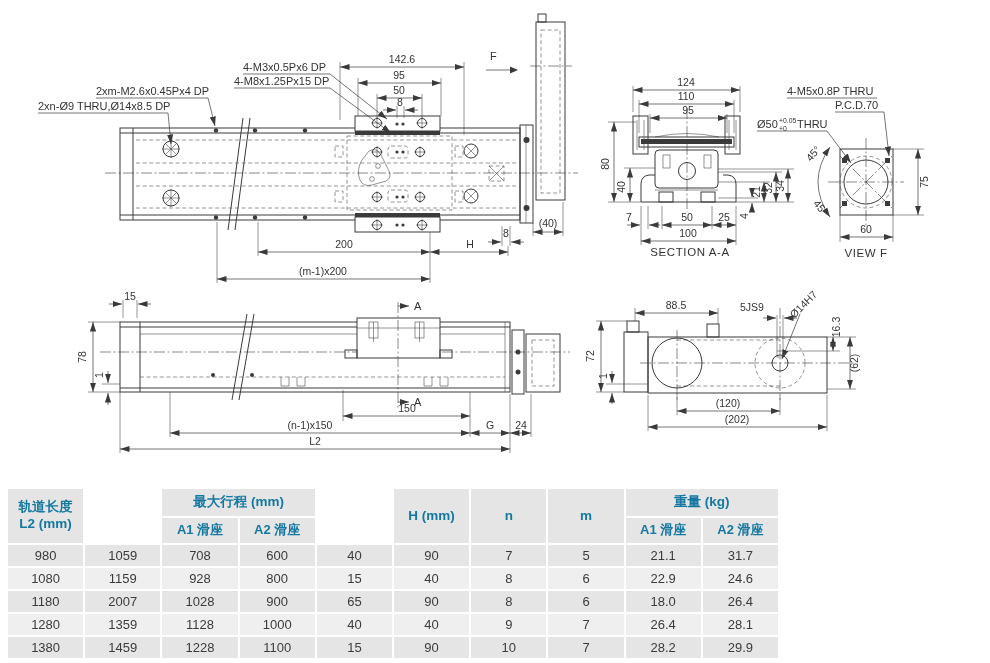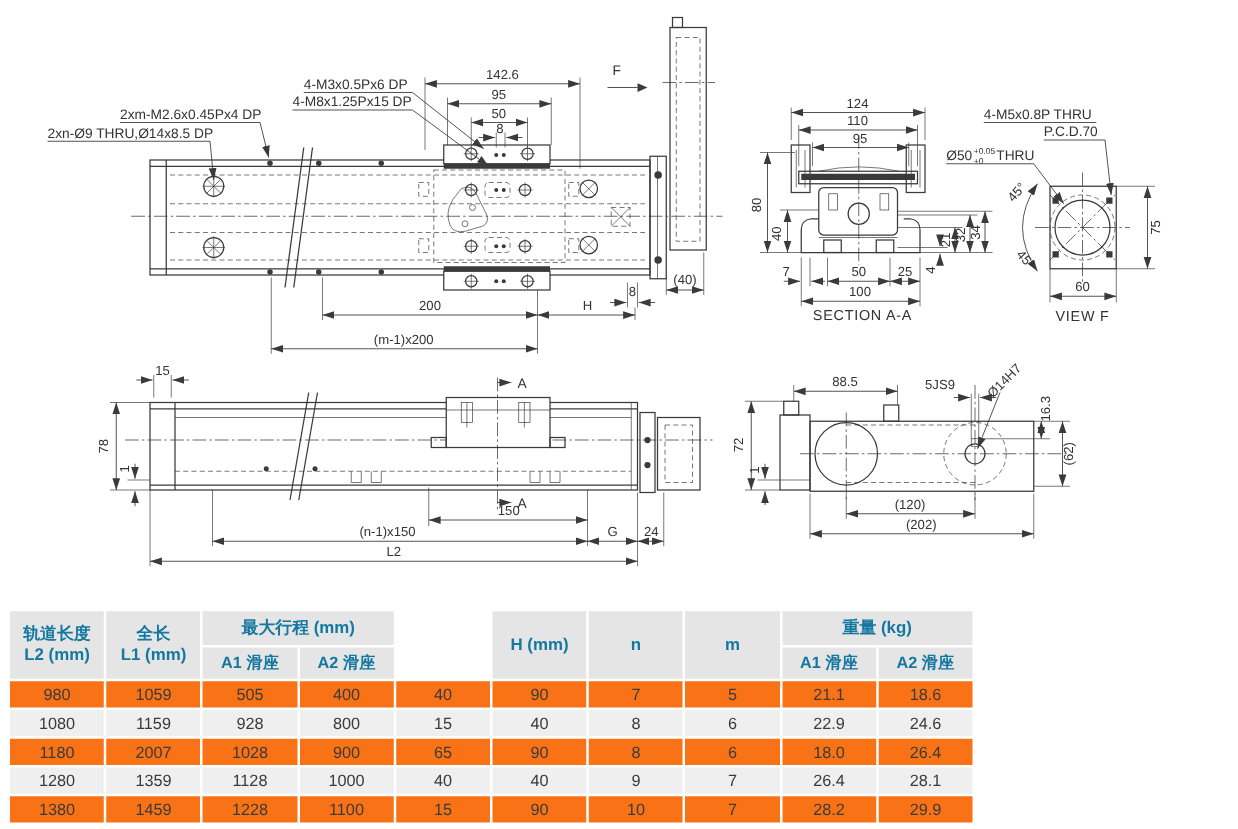--- a/index.html
+++ b/index.html
@@ -29,21 +29,21 @@
   .h-sa1{grid-row:2;grid-column:3;}
   .h-sa2{grid-row:2;grid-column:4;}
   .h-g{grid-row:1/3;grid-column:5;}
   .h-h{grid-row:1/3;grid-column:6;}
   .h-n{grid-row:1/3;grid-column:7;}
   .h-m{grid-row:1/3;grid-column:8;}
   .h-weight{grid-row:1;grid-column:9/11;}
   .h-wa1{grid-row:2;grid-column:9;}
   .h-wa2{grid-row:2;grid-column:10;}
   .dc{display:flex;align-items:center;justify-content:center;font-size:13px;color:#3b3b3b;}
-  .r-dark{background:#f97316;}
+  .r-dark{background:#e5e5e5;}
   .r-light{background:#efefef;}
 </style>
 </head>
 <body>
 
 <div id="page">
 
 <svg width="990" height="485" viewBox="0 0 990 485">
   <defs>
     <marker id="ae" viewBox="0 0 10 8" refX="9.5" refY="4" markerWidth="10" markerHeight="8" orient="auto" markerUnits="userSpaceOnUse">
@@ -472,24 +472,20 @@
     <text x="737" y="423" text-anchor="middle">(202)</text>
   </g>
 </svg>
 
 
 <div class="spec-table">
   <div class="hc h-track">
     <span>轨道长度</span>
         <span>L2 (mm)</span>
   </div>
-  <div class="hc h-total">
-    <span>全长</span>
-        <span>L1 (mm)</span>
-  </div>
   <div class="hc h-stroke">
     <span>最大行程 (mm)</span>
   </div>
   <div class="hc h-sa1 sub">
     <span class="sub">A1 滑座</span>
   </div>
   <div class="hc h-sa2">
     <span class="sub">A2 滑座</span>
   </div>
   <div class="hc h-h">
@@ -506,28 +502,28 @@
       </div>
   <div class="hc h-wa1">
         <span class="sub">A1 滑座</span>
       </div>
   <div class="hc h-wa2">
         <span class="sub">A2 滑座</span>
       </div>
 
 <div class="dc r-dark" style="grid-area: 3 / 1;">980</div>
       <div class="dc r-dark" style="grid-area: 3 / 2;">1059</div>
-      <div class="dc r-dark" style="grid-area: 3 / 3;">505</div>
-      <div class="dc r-dark" style="grid-area: 3 / 4;">400</div>
+      <div class="dc r-dark" style="grid-area: 3 / 3;">708</div>
+      <div class="dc r-dark" style="grid-area: 3 / 4;">600</div>
       <div class="dc r-dark" style="grid-area: 3 / 5;">40</div>
       <div class="dc r-dark" style="grid-area: 3 / 6;">90</div>
       <div class="dc r-dark" style="grid-area: 3 / 7;">7</div>
       <div class="dc r-dark" style="grid-area: 3 / 8;">5</div>
       <div class="dc r-dark" style="grid-area: 3 / 9;">21.1</div>
-      <div class="dc r-dark" style="grid-area: 3 / 10;">18.6</div>
+      <div class="dc r-dark" style="grid-area: 3 / 10;">31.7</div>
       <div class="dc r-light" style="grid-area: 4 / 1;">1080</div>
       <div class="dc r-light" style="grid-area: 4 / 2;">1159</div>
       <div class="dc r-light" style="grid-area: 4 / 3;">928</div>
       <div class="dc r-light" style="grid-area: 4 / 4;">800</div>
       <div class="dc r-light" style="grid-area: 4 / 5;">15</div>
       <div class="dc r-light" style="grid-area: 4 / 6;">40</div>
       <div class="dc r-light" style="grid-area: 4 / 7;">8</div>
       <div class="dc r-light" style="grid-area: 4 / 8;">6</div>
       <div class="dc r-light" style="grid-area: 4 / 9;">22.9</div>
       <div class="dc r-light" style="grid-area: 4 / 10;">24.6</div>

